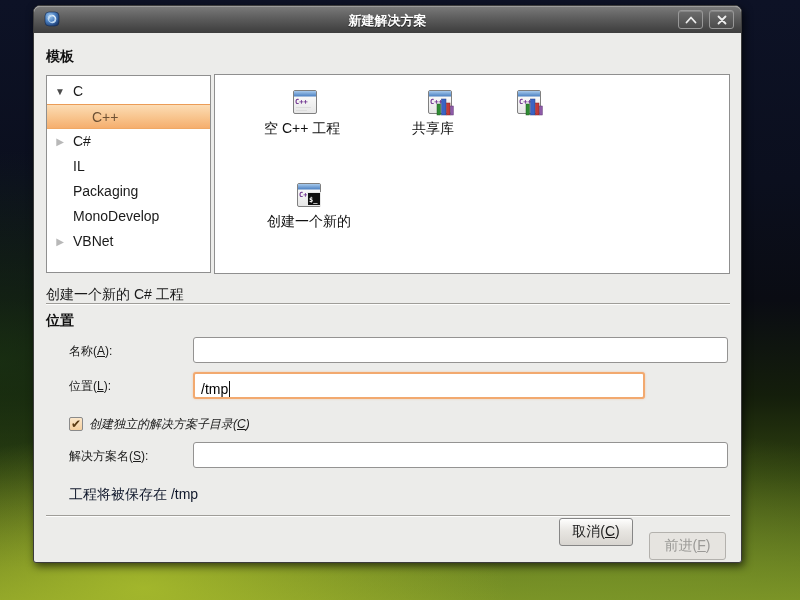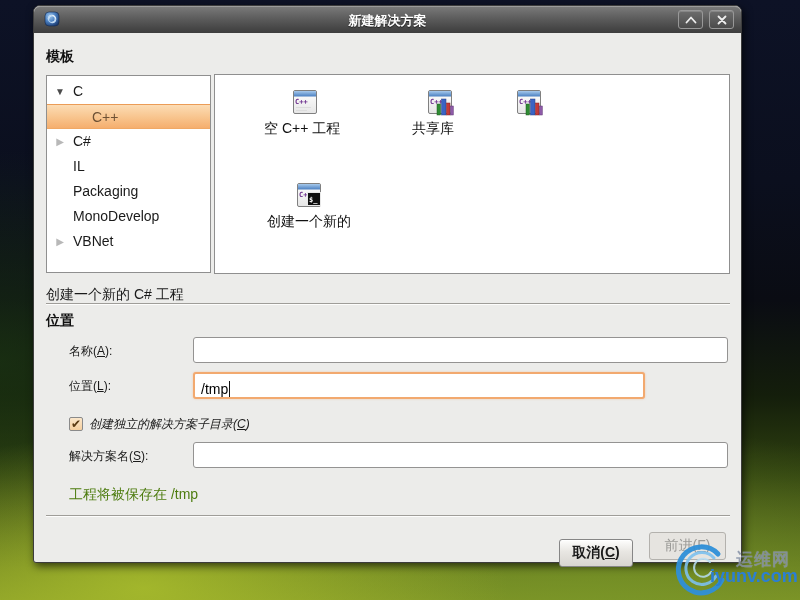--- a/index.html
+++ b/index.html
@@ -97,21 +97,21 @@
   }
   .gbtn.disabled {
     background:#e6e4e0; color:#9b9a97; border-color:#b3b1ad; box-shadow:none;
   }
   .checkbox {
     position:absolute; width:14px; height:14px; border:1px solid #8a8a8a; border-radius:2px;
     background:linear-gradient(180deg,#fbe7cb,#f6cf9e);
     display:flex; align-items:center; justify-content:center;
     font-size:12px; font-weight:bold; color:#5a3a12; line-height:1;
   }
-  .note { position:absolute; font-size:14px; color:#4d7c0f; }
+  .note { position:absolute; font-size:14px; color:#0f172a; }
 
   
   .watermark { position:absolute; left:658px; top:537px; width:142px; height:63px; z-index:50; pointer-events:none; }
   .wm-logo { position:absolute; left:12px; top:3px; }
   .wm-name { position:absolute; left:78px; top:11px; font-size:17px; font-weight:bold;
              color:rgba(125,138,160,.8); letter-spacing:1px;
              text-shadow:0 0 1px rgba(255,255,255,.35); }
   .wm-url { position:absolute; left:52px; top:29px; font-size:18px; font-weight:bold; color:#2b7fd4; }
 </style>
 </head>
@@ -259,31 +259,22 @@
       </div>
     <div class="flabel" style="left:55px; top:410px;font-style:italic;"><span>创建独立的解决方案子目录(</span><span class="mn">C</span><span>)</span></div>
 
     <div class="flabel" style="left:35px; top:442px;"><span>解决方案名(</span><span class="mn">S</span><span>):</span></div>
     <input class="tfield" style="left: 159px; top: 436px; width: 535px; height: 26px;" value="">
 
     <div class="note" style="left:35px; top:480px;">工程将被保存在 /tmp</div>
 
     <div class="sep sep2"></div>
 
-    <div class="gbtn" style="left:525px; top:533px; width:74px; height:28px;font-weight:bold;">
+    <div class="gbtn" style="left:525px; top:512px; width:74px; height:28px;">
         <span><span>取消(</span><span class="mn">C</span><span>)</span></span>
       </div>
     <div class="gbtn disabled" style="left:615px; top:526px; width:77px; height:28px;">
         <span><span>前进(</span><span class="mn">F</span><span>)</span></span>
       </div>
   </div>
 
-  <div class="watermark">
-    <svg class="wm-logo" width="62" height="60" viewBox="0 0 62 60">
-      <path d="M48,14 A23,23 0 1 0 52,40" fill="none" stroke="#2e8fd8" stroke-width="5" stroke-linecap="round" opacity="0.95"></path>
-      <path d="M44,18 A16,16 0 1 0 46,36" fill="none" stroke="#7cc0ee" stroke-width="3" stroke-linecap="round" opacity="0.9"></path>
-      <path d="M40,22 A9,9 0 1 0 41,32" fill="none" stroke="#b9def5" stroke-width="2" stroke-linecap="round" opacity="0.85"></path>
-    </svg>
-    <div class="wm-name">运维网</div>
-    <div class="wm-url">iyunv.com</div>
-  </div>
 
 </div>
 
 </body></html>

